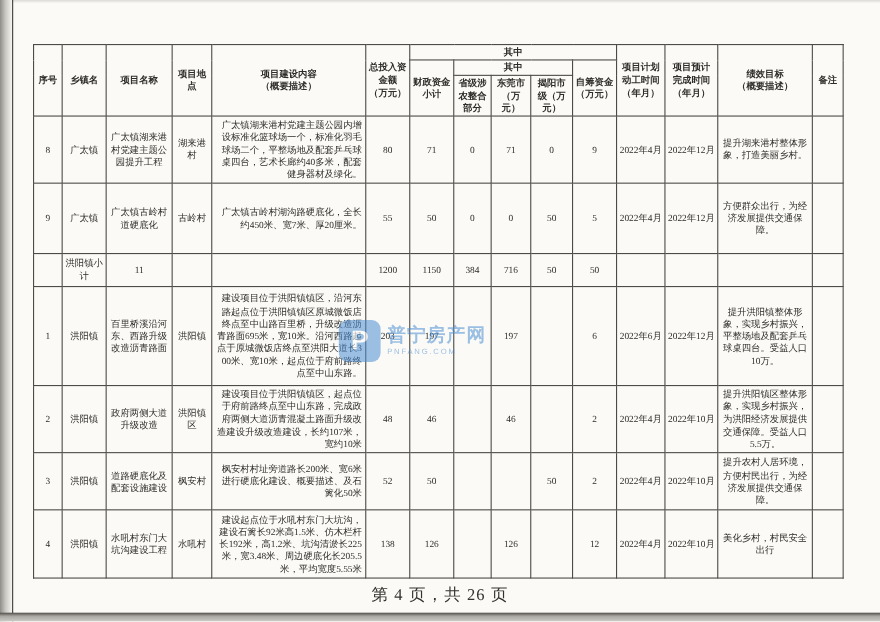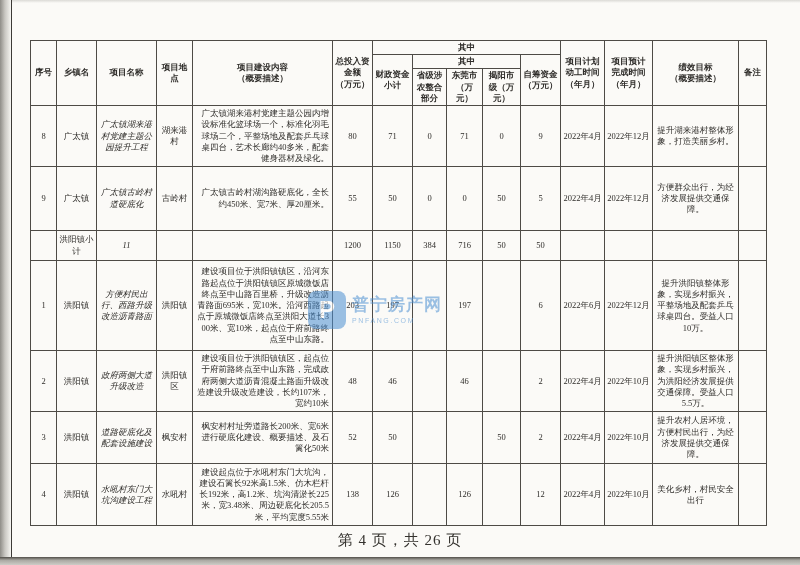--- a/index.html
+++ b/index.html
@@ -35,21 +35,21 @@
     text-align:center;vertical-align:middle;
     overflow:hidden;word-break:break-all;
   }
   td{font-weight:normal;}
   thead th{white-space:pre-line;}
   tr.hr1{height:13px;}
   tr.hr2{height:14px;}
   tr.hr3{height:31px;}
   td.c-content{text-align:right;padding:2px 3px;}
   td.c-perf{padding:2px 3px;margin-left:16px;}
-  td.c-name{padding:2px 2px;font-style:italic;}
+  td.c-name{padding:2px 2px;}
   .watermark{
     position:absolute;left:308px;top:291px;
     display:flex;align-items:center;gap:6px;
     opacity:.55;pointer-events:none;z-index:5;
   }
   .wm-logo{
     width:38px;height:38px;border-radius:8px;
     background:#4b8fd2;color:#ffffff;
     display:flex;align-items:center;justify-content:center;
     font-family:"Liberation Sans","DejaVu Sans",sans-serif;
@@ -183,21 +183,21 @@
           <td>50</td>
           <td>50</td>
           <td></td>
           <td></td>
           <td class="c-perf"></td>
           <td></td>
         </tr>
         <tr style="height: 90px;">
           <td>1</td>
           <td>洪阳镇</td>
-          <td class="c-name">方便村民出行、西路升级改造沥青路面</td>
+          <td class="c-name">百里桥溪沿河东、西路升级改造沥青路面</td>
           <td>洪阳镇</td>
           <td class="c-content">建设项目位于洪阳镇镇区，沿河东路起点位于洪阳镇镇区原城微饭店终点至中山路百里桥，升级改造沥青路面695米，宽10米。沿河西路起点于原城微饭店终点至洪阳大道长300米、宽10米，起点位于府前路终点至中山东路。</td>
           <td>203</td>
           <td>197</td>
           <td></td>
           <td>197</td>
           <td></td>
           <td>6</td>
           <td>2022年6月</td>
           <td>2022年12月</td>

